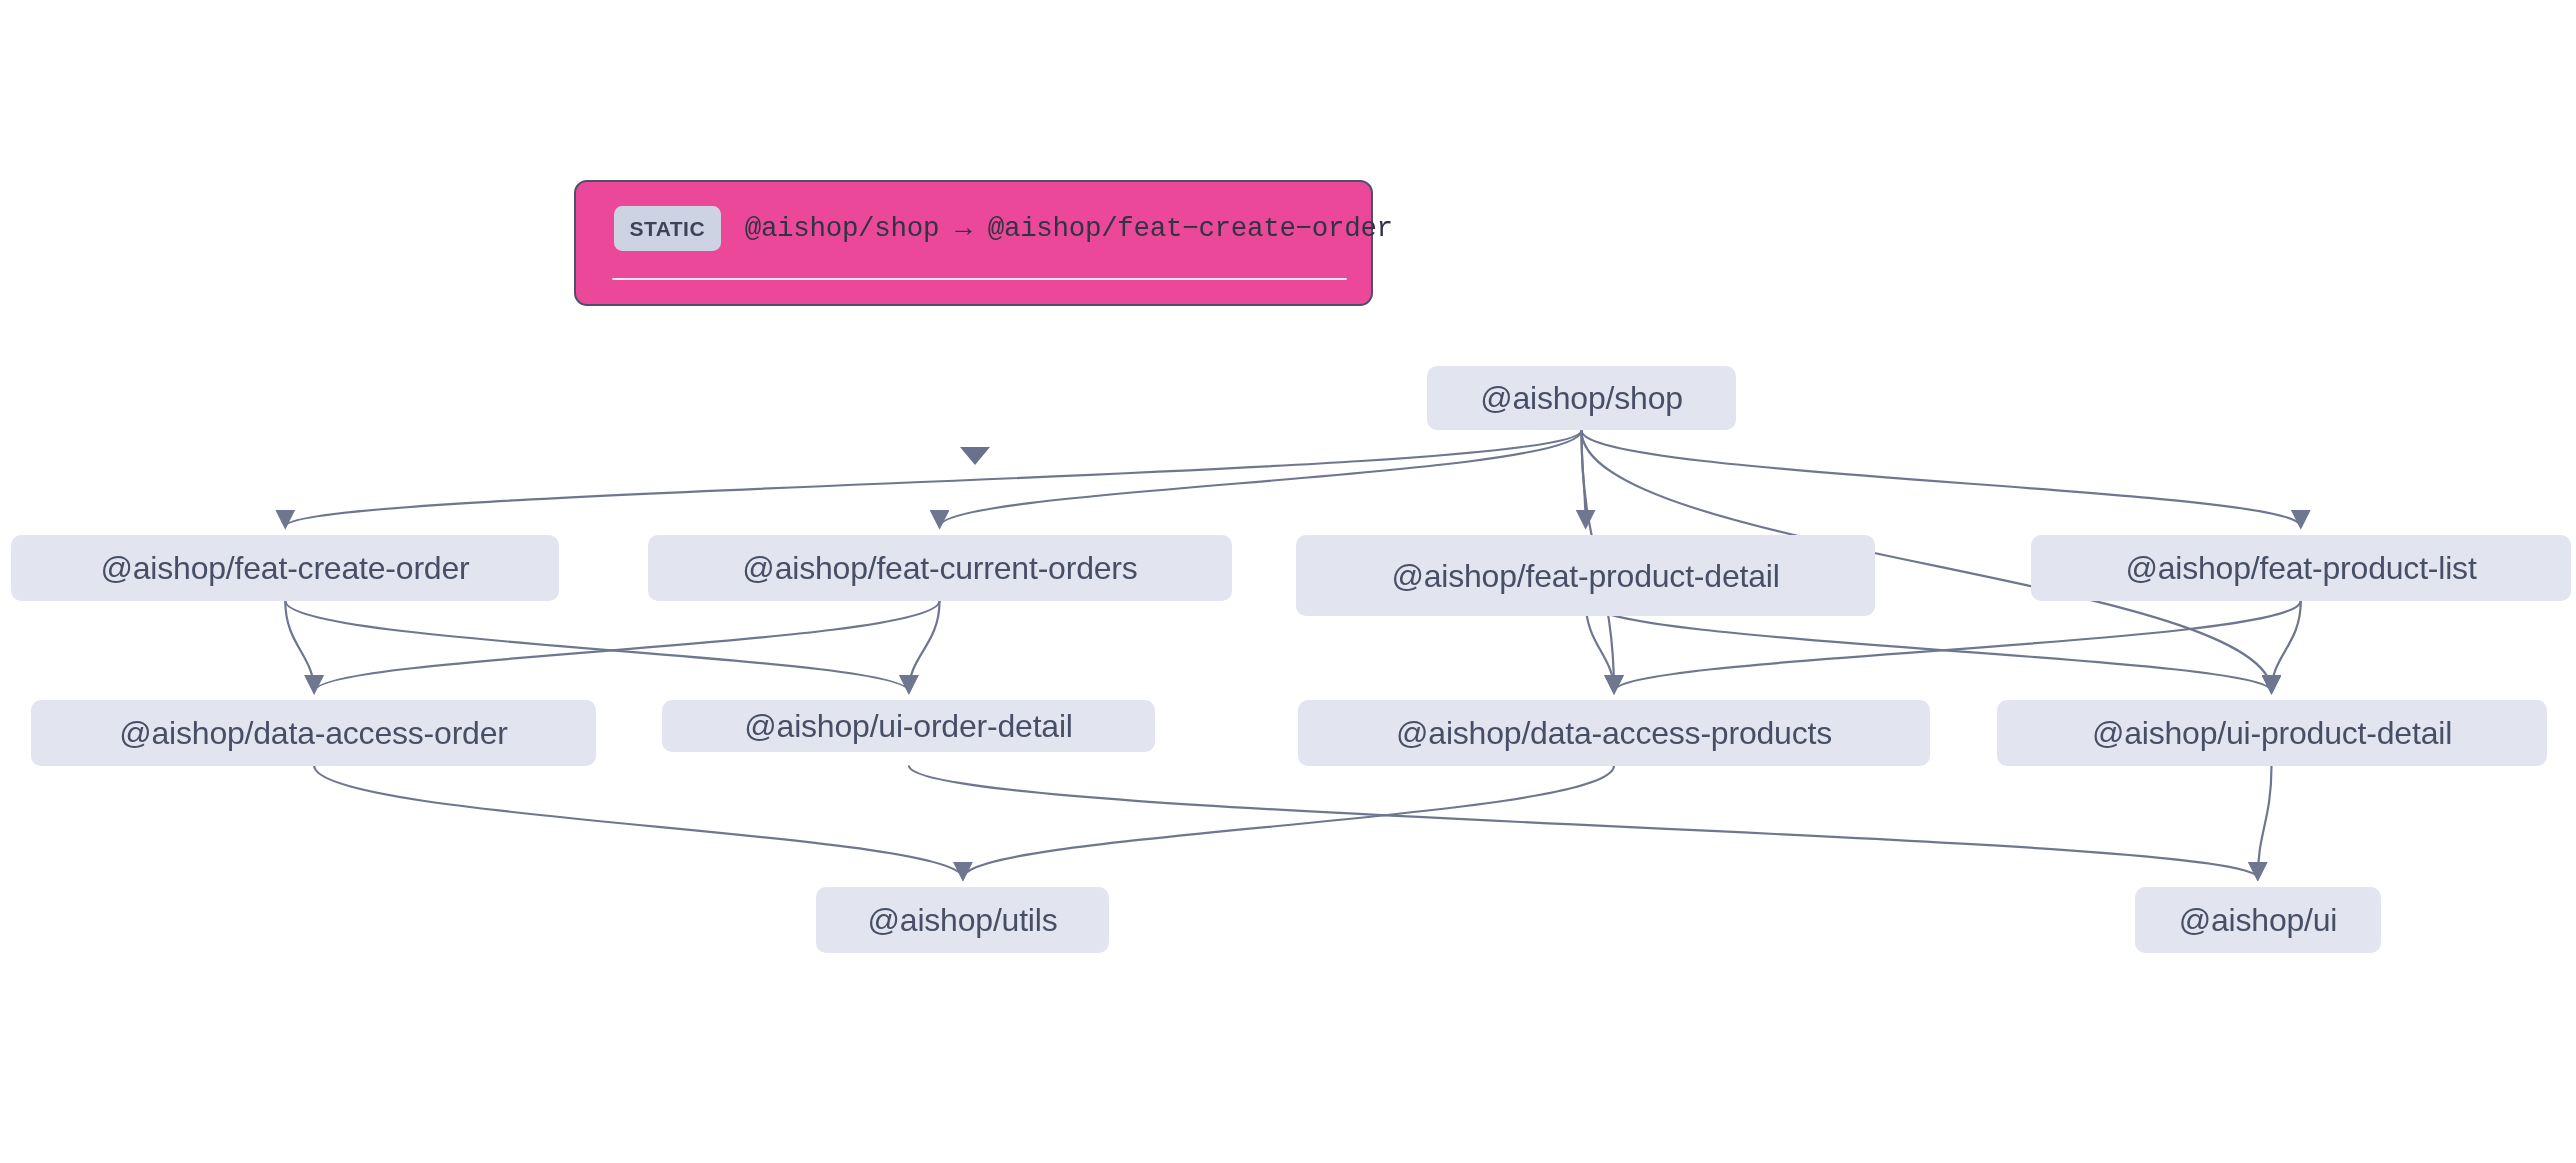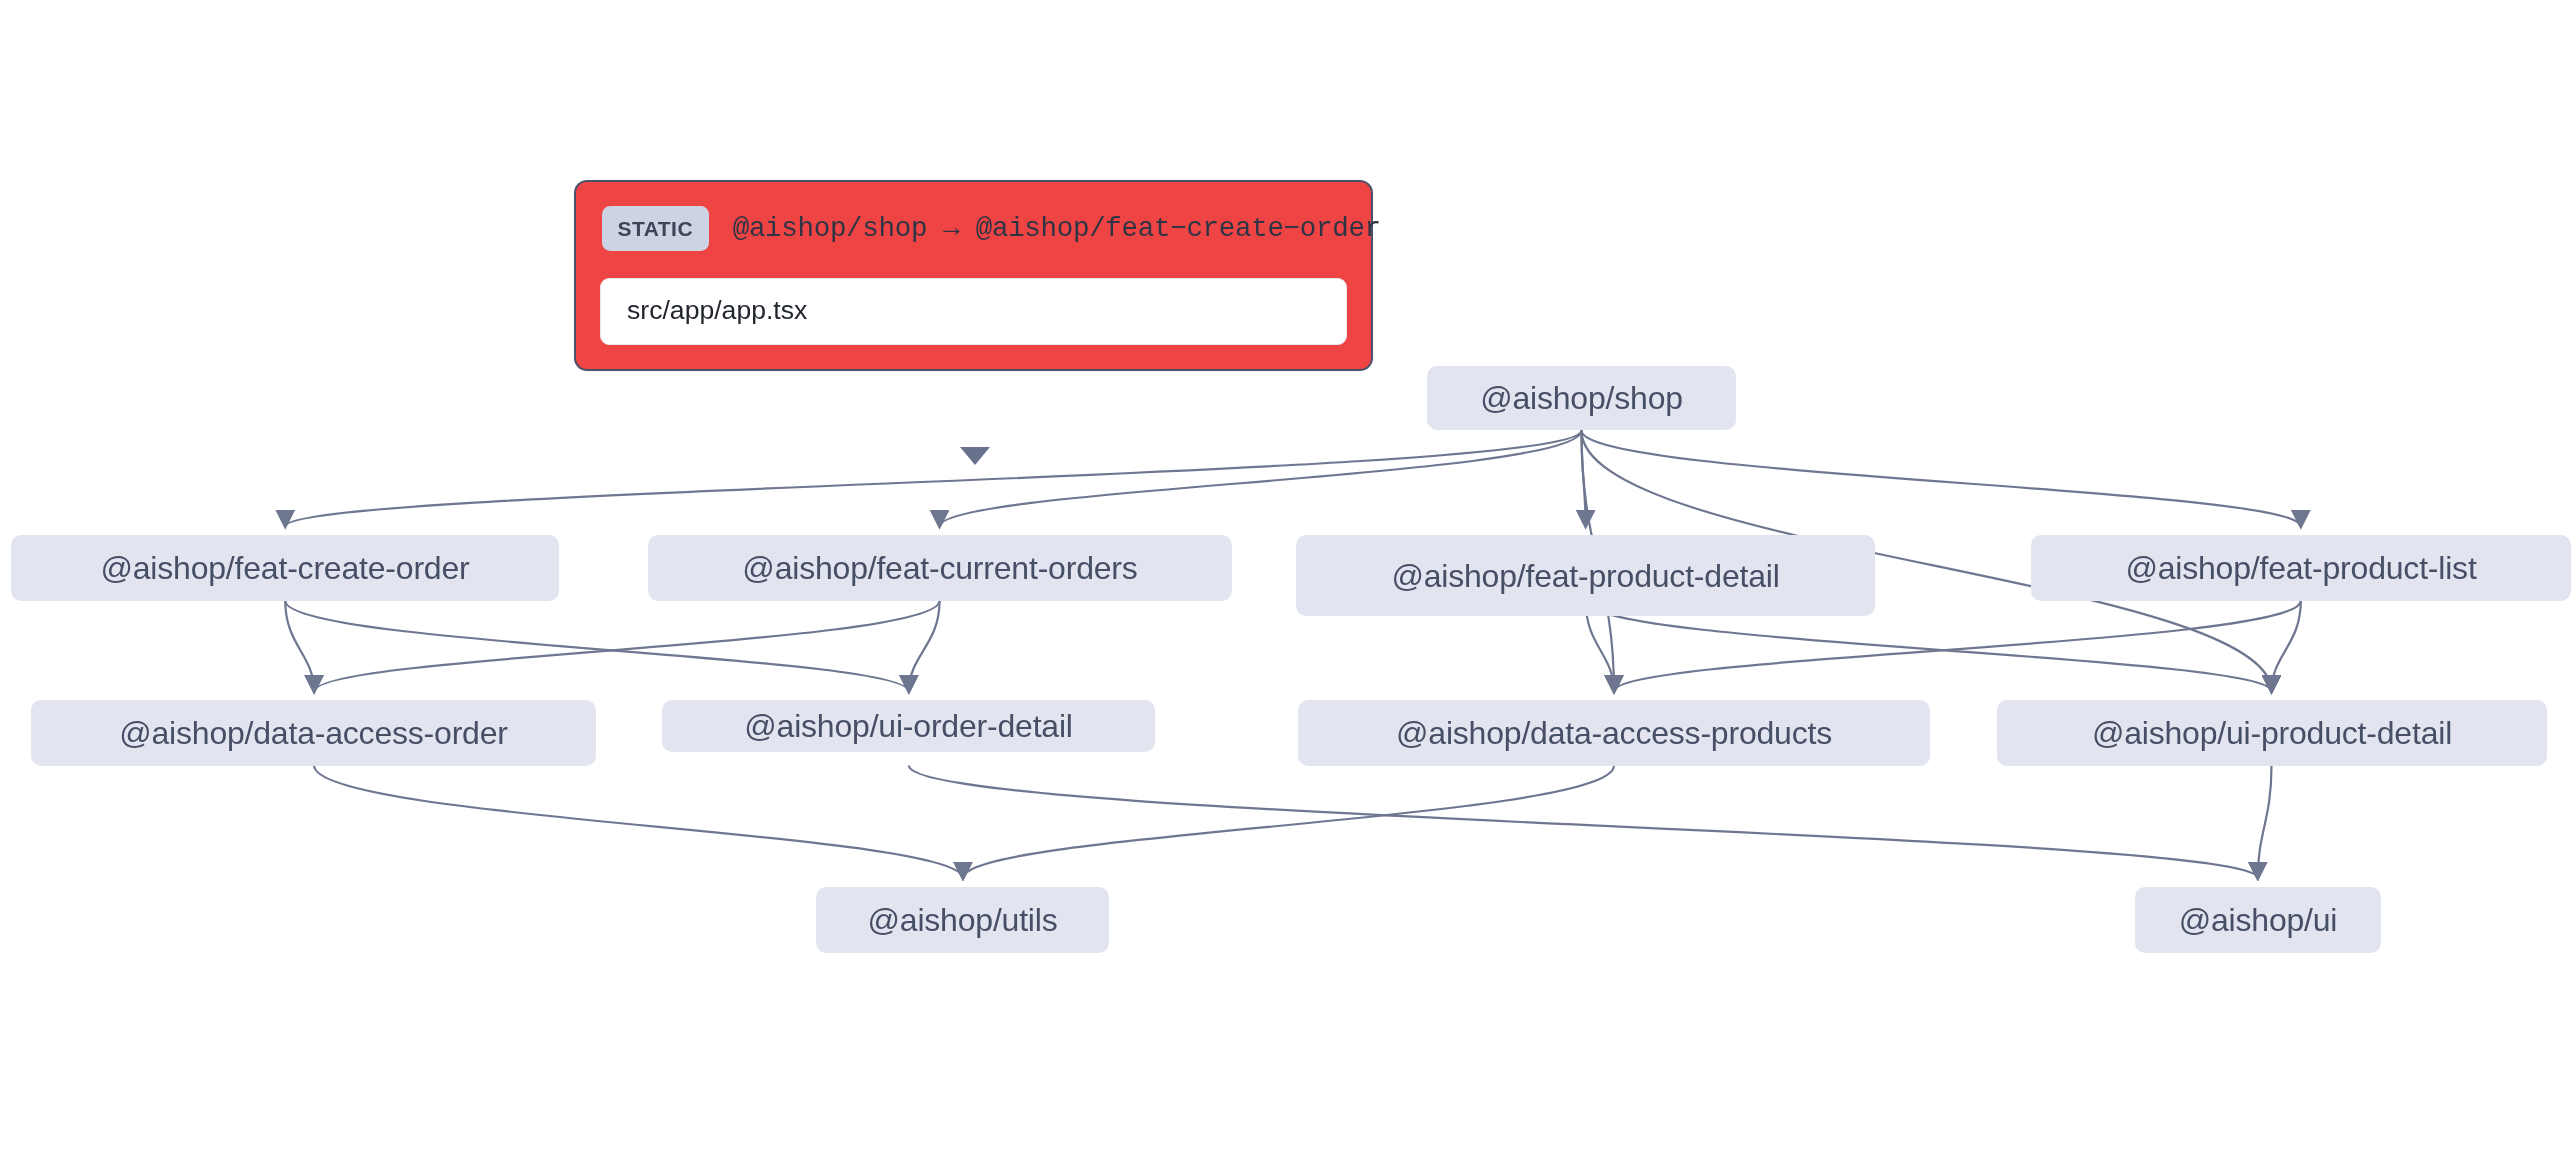--- a/index.html
+++ b/index.html
@@ -52,24 +52,24 @@
     user-select: none;
   }
 
   
   #detail-card {
     position: absolute;
     left: 574px;
     top: 180px;
     width: 799px;
     box-sizing: border-box;
-    background: #ef4444;
+    background: #ec4899;
     border: 2.3px solid #4a5169;
     border-radius: 13px;
-    padding: 20px 24px 24px 24px;
+    padding: 20px 24px 24px 36px;
     z-index: 20;
   }
 
   .card-header {
     display: flex;
     align-items: center;
     gap: 24px;
     padding: 3.7px 0 9.2px 1.8px;
   }
 
@@ -205,20 +205,17 @@
     </div>
 
   <div id="card-tail"></div>
 
   <div id="detail-card">
     <div class="card-header">
       <span class="badge-static">STATIC</span>
       <span class="card-title">@aishop/shop → @aishop/feat−create−order</span>
     </div>
     <div class="files-box">
-      <div class="files-list">
-          <div class="file-row">src/app/app.tsx</div>
-        </div>
     </div>
   </div>
 
 </div>
 
 
 </body></html>

